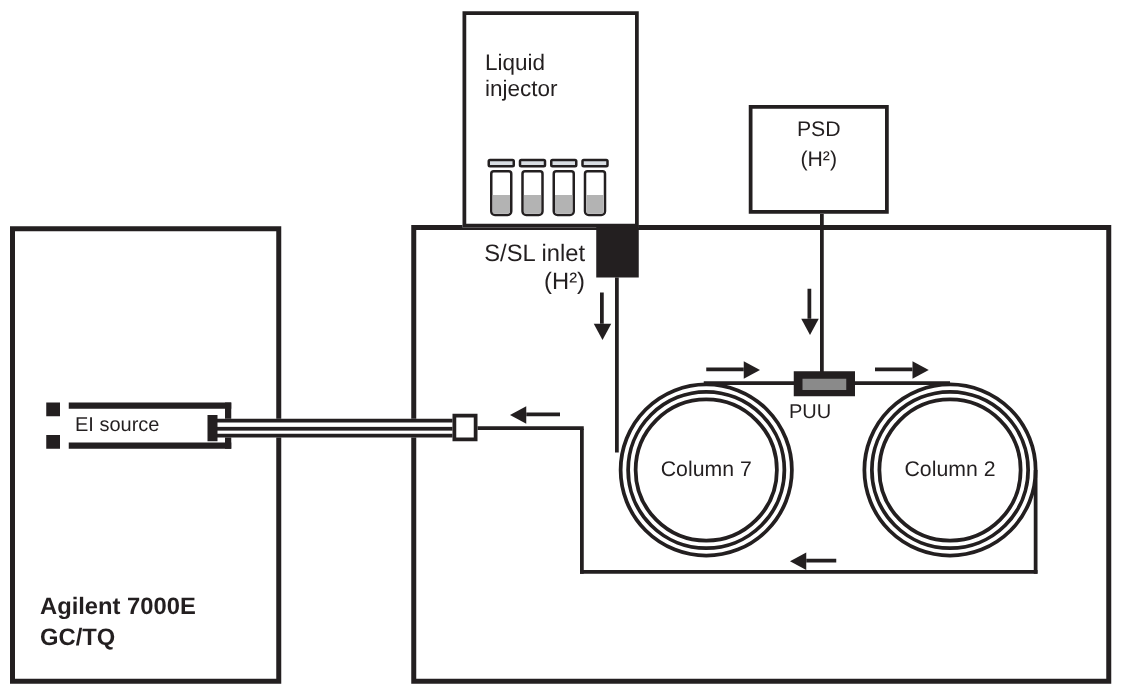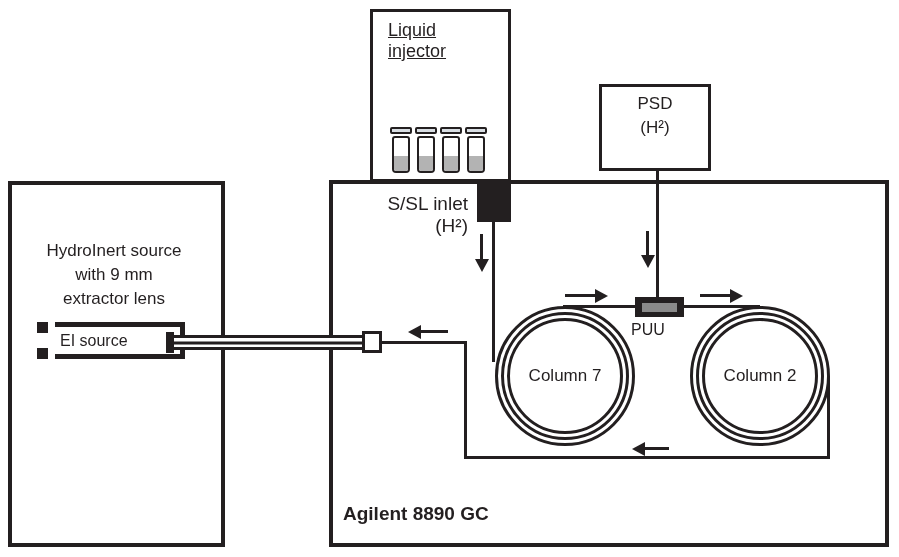--- a/index.html
+++ b/index.html
@@ -138,37 +138,35 @@
   <div class="tube">
     <div class="tube-mid"></div>
   </div>
   <div class="connector"></div>
 
   <div class="ei-rect"></div>
   <div class="bracket" style="left:37px;top:322px;"></div>
   <div class="bracket" style="left:37px;top:348px;"></div>
   <div class="ei-bar"></div>
 
-  <div class="label" style="left:388px;top:20px;font-size:18px;line-height:21px;text-decoration:underline;">Liquid
+  <div class="label" style="left:388px;top:40px;font-size:18px;line-height:21px;">Liquid
 injector</div>
 
   <div class="label center" style="left:655px;top:116px;line-height:24px;">PSD
 (H²)</div>
 
   <div class="label" style="left:350px;top:193px;width:118px;text-align:right;font-size:19px;">S/SL inlet
 (H²)</div>
 
   <div class="label center" style="left:565px;top:376px;z-index:3;">Column 7</div>
 
   <div class="label center" style="left:760px;top:376px;z-index:3;">Column 2</div>
 
   <div class="label center" style="left:648px;top:330px;font-size:16px;z-index:5;">PUU</div>
 
-  <div class="label center" style="left:114px;top:275px;line-height:24px;">HydroInert source
-with 9 mm
-extractor lens</div>
 
   <div class="label" style="left:60px;top:330px;width:103px;font-size:16px;">EI source</div>
 
+  <div class="label bold" style="left:32px;top:473px;">Agilent 7000E
+GC/TQ</div>
 
-  <div class="label bold" style="left:343px;top:501px;">Agilent 8890 GC</div>
 
 </div>
 
 </body></html>

